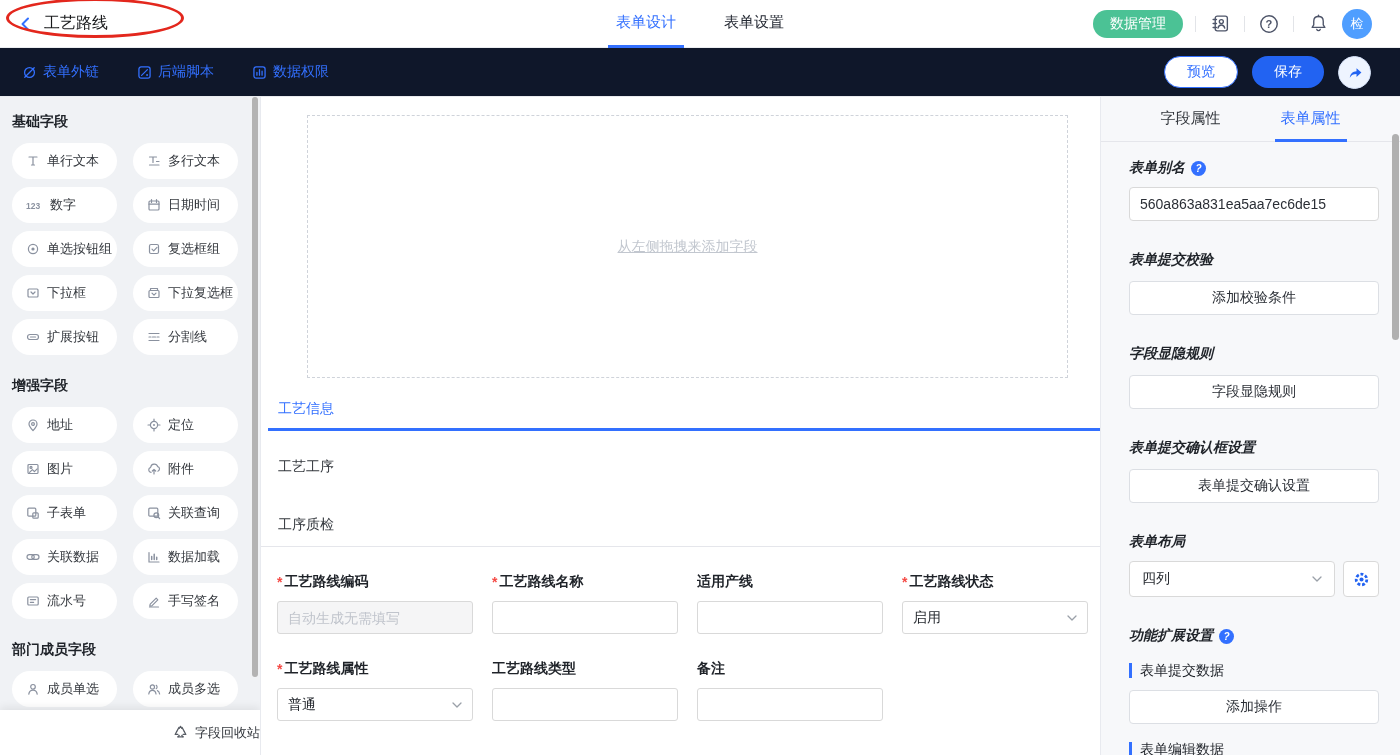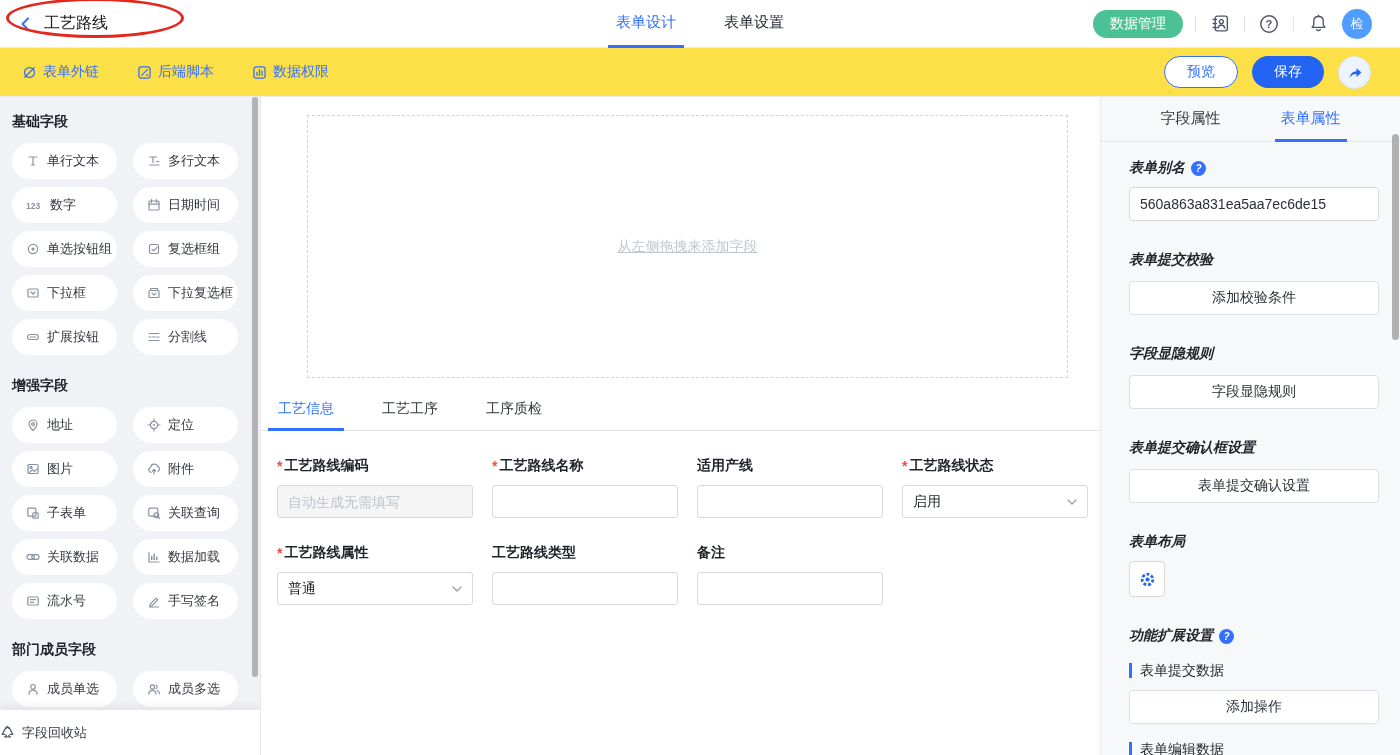--- a/index.html
+++ b/index.html
@@ -16,46 +16,46 @@
   .tb-tabs { position:absolute; left:50%; top:0; transform:translateX(-50%); height:48px; display:flex; gap:32px; }
   .tb-tab { height:48px; display:flex; align-items:center; font-size:15px; color:#242933; cursor:pointer; padding:0 8px; border-bottom:3px solid transparent; }
   .tb-tab.active { color:#3370ff; border-bottom-color:#3370ff; font-weight:500; }
   .tb-right { display:flex; align-items:center; }
   .green-pill { height:28px; border-radius:14px; background:#4bc295; color:#fff; font-size:14px; display:flex; align-items:center; padding:0 17px; border:none; cursor:pointer; }
   .v-div { width:1px; height:16px; background:#e2e4e8; margin:0 12px; }
   .hd-icon { display:flex; align-items:center; justify-content:center; width:24px; height:24px; cursor:pointer; }
   .avatar { width:30px; height:30px; border-radius:50%; background:#4f9eff; color:#fff; font-size:13px; display:flex; align-items:center; justify-content:center; margin-left:12px; cursor:pointer; }
 
   
-  .subbar { height:49px; background:#fde047; border-bottom:1px solid #e9ebef; display:flex; align-items:center; justify-content:space-between; padding:0 29px 0 22px; flex:0 0 49px; }
+  .subbar { height:49px; background:#0f172a; border-bottom:1px solid #e9ebef; display:flex; align-items:center; justify-content:space-between; padding:0 29px 0 22px; flex:0 0 49px; }
   .sb-links { display:flex; align-items:center; gap:38px; }
   .sb-link { display:flex; align-items:center; gap:6px; color:#3370ff; font-size:14px; cursor:pointer; }
   .sb-actions { display:flex; align-items:center; gap:14px; }
   .btn-preview { height:32px; border-radius:16px; border:1px solid #3370ff; color:#3370ff; background:#fff; font-size:14px; padding:0 22px; cursor:pointer; }
   .btn-save { height:32px; border-radius:16px; border:none; color:#fff; background:#2263f2; font-size:14px; padding:0 22px; cursor:pointer; }
   .btn-share { width:33px; height:33px; border-radius:50%; background:#eef4ff; border:1px solid #d8e4fb; display:flex; align-items:center; justify-content:center; cursor:pointer; }
 
   
   .content { flex:1; display:flex; min-height:0; }
 
   
   .sidebar { position:relative; width:260px; flex:0 0 260px; background:#f0f2f5; padding:8px 0 0 0; overflow:hidden; }
   .sb-group-title { font-size:14px; font-weight:700; color:#1f2329; margin:8px 0 12px 12px; }
   .sb-group-title.mt { margin-top:22px; }
   .pill-grid { display:grid; grid-template-columns:1fr 1fr; gap:8px 16px; padding:0 22px 0 12px; }
   .pill { height:36px; background:#fff; border-radius:18px; display:flex; align-items:center; gap:7px; padding-left:14px; font-size:13px; color:#33373d; cursor:grab; }
   .pill .picon { display:flex; align-items:flex-start; }
   .side-scroll { position:absolute; top:0; right:2px; width:6px; height:580px; background:#b3b3b3; border-radius:3px; }
-  .recycle-bar { position:absolute; left:0; bottom:0; width:260px; height:45px; background:#fff; box-shadow:0 -3px 8px rgba(0,0,0,.07); display:flex; align-items:center; justify-content:flex-start; gap:7px; font-size:13px; color:#33373d; cursor:pointer; z-index:2; }
+  .recycle-bar { position:absolute; left:0; bottom:0; width:260px; height:45px; background:#fff; box-shadow:0 -3px 8px rgba(0,0,0,.07); display:flex; align-items:center; justify-content:flex-end; gap:7px; font-size:13px; color:#33373d; cursor:pointer; z-index:2; }
 
   
   .canvas { flex:1; background:#fff; border-left:1px solid #e8eaef; min-width:0; position:relative; }
   .drop-zone { margin:18px 32px 0 46px; height:263px; border:1px dashed #cfd3da; display:flex; align-items:center; justify-content:center; }
   .drop-hint { color:#c2c7cf; font-size:14px;text-decoration:underline; }
-  .cv-tabs { display:flex; gap:28px; margin-top:22px; padding-left:7px; border-bottom:1px solid #e5e6eb; }
+  .cv-tabs { display:flex; gap:28px; margin-top:22px; padding-left:7px; border-bottom:1px solid #e5e6eb;flex-direction:column; }
   .cv-tab { font-size:14px; color:#33373d; padding:0 10px 10px 10px; border-bottom:3px solid transparent; margin-bottom:-1px; cursor:pointer; }
   .cv-tab.active { color:#3370ff; border-bottom-color:#3370ff; }
   .form-grid { padding:26px 0 0 16px; display:grid; grid-template-columns:196px 186px 186px 186px; column-gap:19px; row-gap:26px; }
   .f-label { font-size:14px; font-weight:700; color:#1f2329; margin-bottom:10px; display:flex; align-items:center; }
   .f-label .star { color:#f54a45; margin-right:2px; font-weight:700; }
   .f-input { width:100%; height:33px; border:1px solid #d9d9d9; border-radius:3px; background:#fff; font-size:14px; padding:0 10px; color:#1f2329; font-family:inherit; }
   .f-input:disabled { background:#f5f5f6; color:#c0c4cc; }
   .f-input::placeholder { color:#c0c4cc; }
   .f-select { width:100%; height:33px; border:1px solid #d9d9d9; border-radius:3px; background:#fff; font-size:14px; padding:0 10px; display:flex; align-items:center; justify-content:space-between; cursor:pointer; }
 
@@ -502,20 +502,28 @@
         <button class="pn-btn">添加校验条件</button>
 
         <div class="pn-label mt">字段显隐规则</div>
         <button class="pn-btn">字段显隐规则</button>
 
         <div class="pn-label mt">表单提交确认框设置</div>
         <button class="pn-btn">表单提交确认设置</button>
 
         <div class="pn-label mt">表单布局</div>
         <div class="layout-row">
+          <div class="pn-select">
+            <span>四列</span>
+            <span>
+                <svg width="10" height="6" viewBox="0 0 10 6" fill="none">
+                  <path d="M1 1l4 4 4-4" stroke="#9aa0a8" stroke-width="1.3" stroke-linecap="round" stroke-linejoin="round"></path>
+                </svg>
+              </span>
+          </div>
           <span class="gear-btn">
             <span>
               <svg width="17" height="17" viewBox="0 0 16 16" fill="none">
                   <circle cx="8" cy="8" r="5" stroke="#2263f2" stroke-width="2.6" stroke-dasharray="2.7 1.7"></circle>
                   <circle cx="8" cy="8" r="1.9" fill="#2263f2"></circle>
                 </svg>
             </span>
           </span>
         </div>
 

